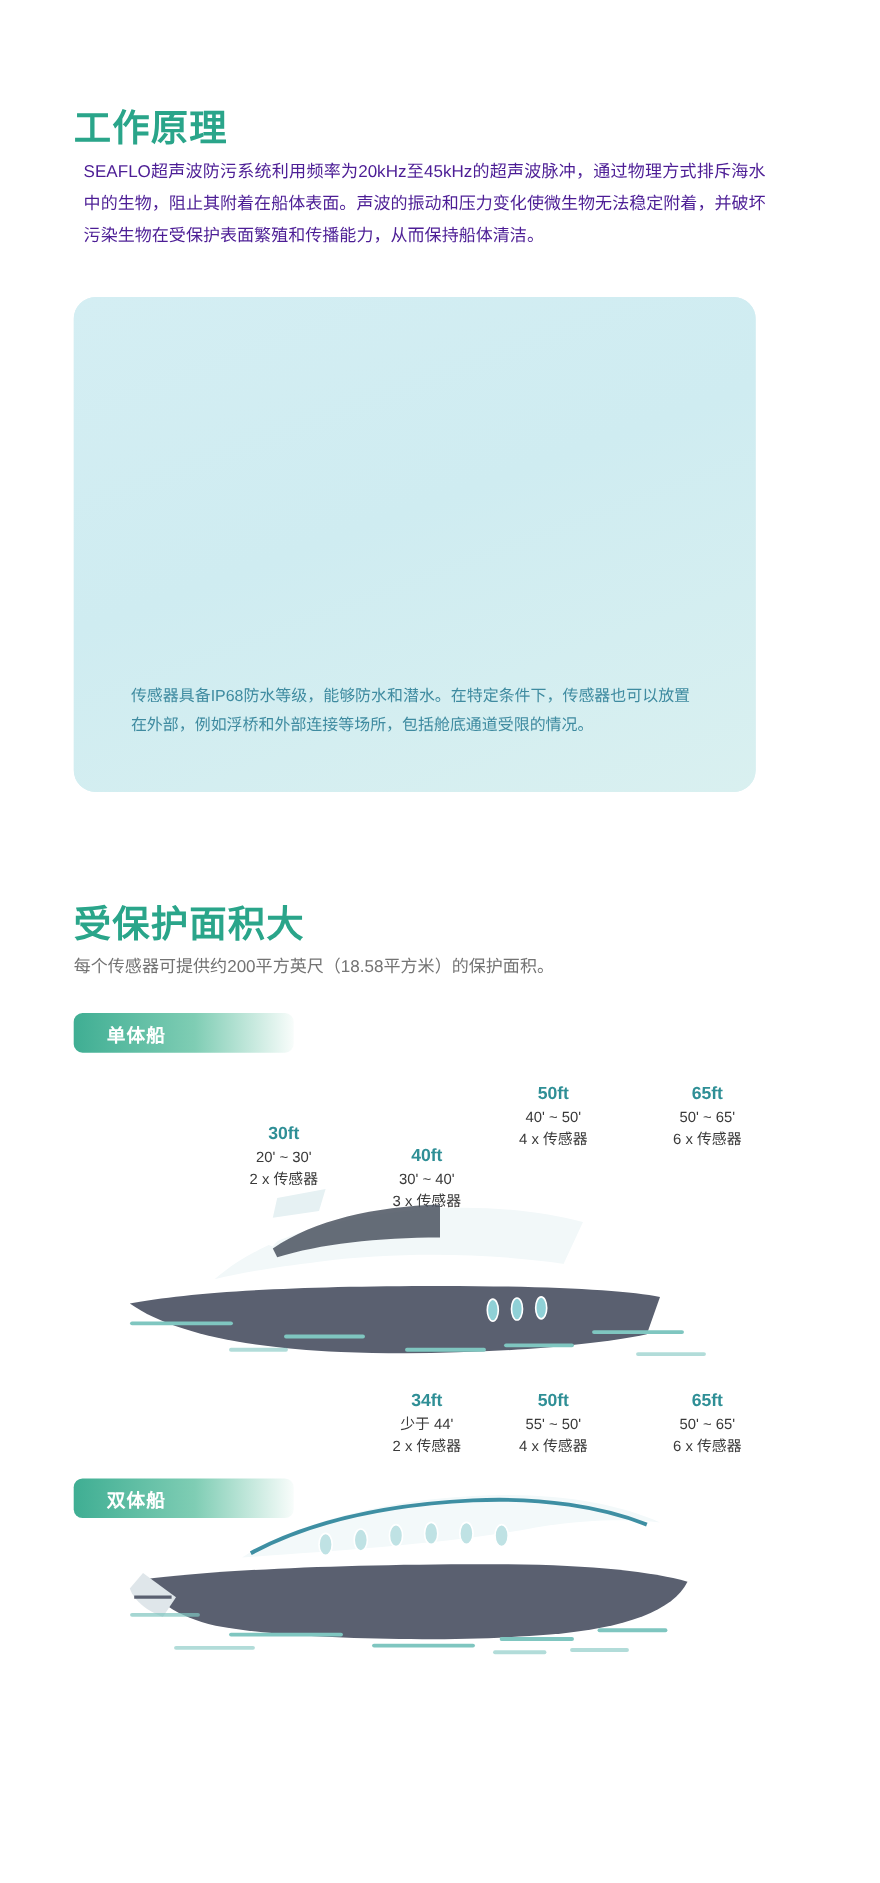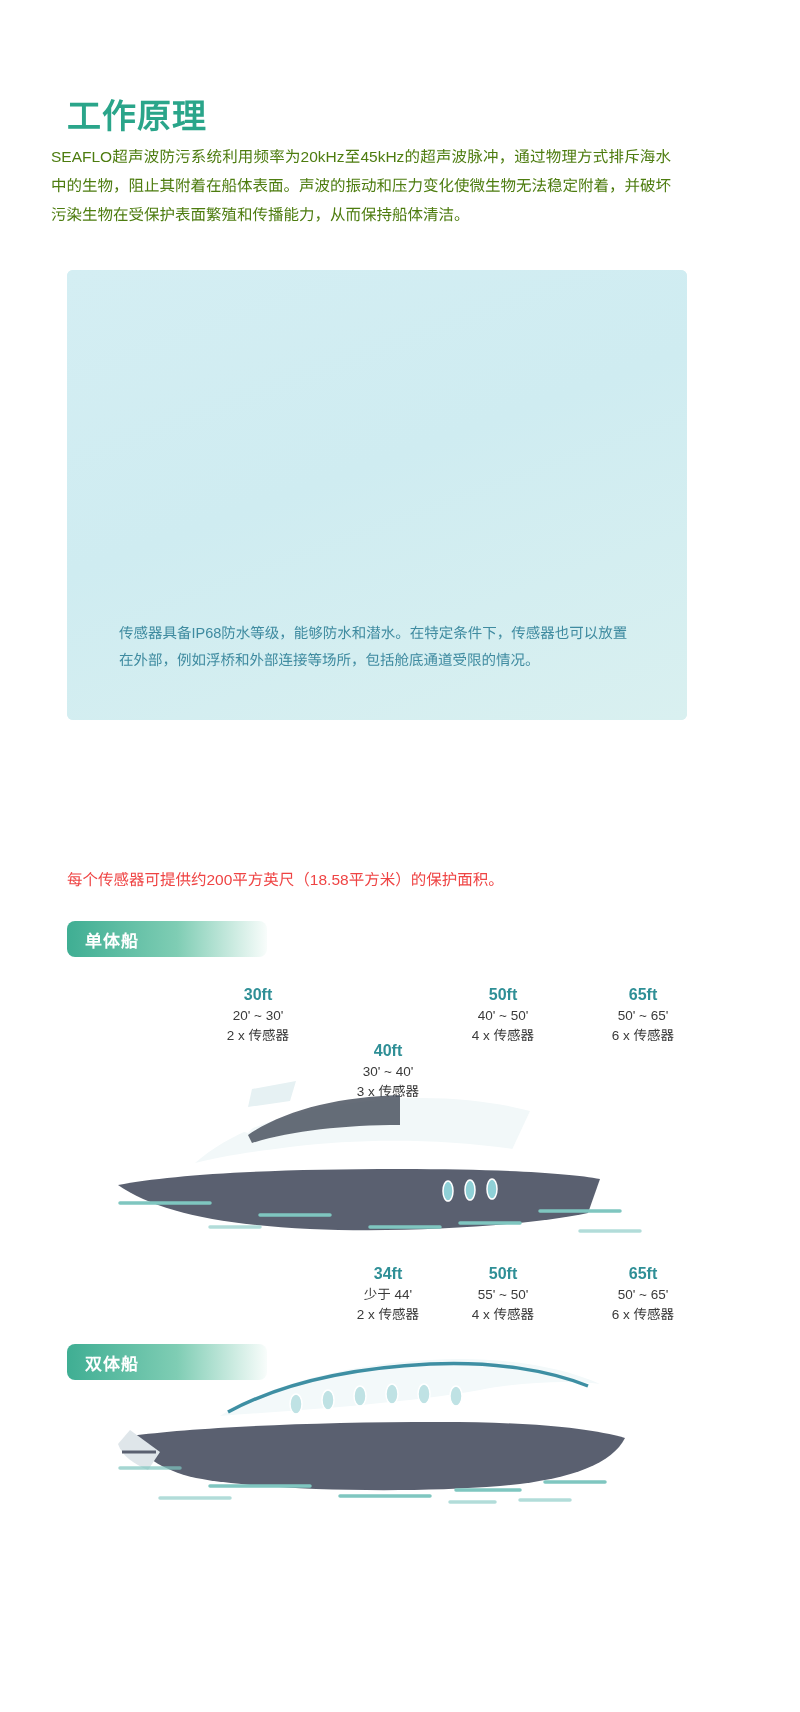--- a/index.html
+++ b/index.html
@@ -30,47 +30,47 @@
     font-size: 34px;
     font-weight: bold;
     color: #2aa58a;
     letter-spacing: 1px;
   }
   #title-1 { left: 67px; top: 66px; }
   #title-2 { left: 67px; top: 790px; }
 
   .body-text {
     position: absolute;
-    left: 51px;
+    left: 76px;
     width: 620px;
     font-size: 15.5px;
     line-height: 29px;
-    color: #4d7c0f;
+    color: #4c1d95;
     text-align: justify;
   }
   #para-1 { top: 126px; }
 
   .sub-text {
     position: absolute;
     left: 67px;
     top: 850px;
     font-size: 15.5px;
     line-height: 28px;
-    color: #ef4444;
+    color: #737373;
   }
 
   
   .illus-card {
     position: absolute;
     left: 67px;
     top: 270px;
     width: 620px;
     height: 450px;
     background: #d6eef2;
-    border-radius: 6px;
+    border-radius: 20px;
     overflow: hidden;
   }
   .illus-card .grad {
     position: absolute;
     inset: 0;
     background: linear-gradient(160deg, #d4eef3 0%, #cfecf1 45%, #d9f0f0 100%);
   }
   .note-text {
     position: absolute;
     left: 52px;
@@ -82,21 +82,21 @@
   }
 
   
   .chip {
     position: absolute;
     height: 36px;
     border-radius: 8px;
     background: linear-gradient(90deg, #3fae93 0%, #7fcdb4 55%, rgba(210,238,228,0.15) 100%);
     display: flex;
     align-items: center;
-    padding-left: 18px;
+    padding-left: 30px;
     box-sizing: border-box;
     color: #fff;
     font-size: 17px;
     font-weight: bold;
     letter-spacing: 1px;
   }
   #chip-mono { left: 67px; top: 921px; width: 200px; }
   #chip-cat  { left: 67px; top: 1344px; width: 200px; }
 
   
@@ -252,28 +252,29 @@
         <ellipse cx="230" cy="300" rx="3" ry="1.6"></ellipse>
           <ellipse cx="350" cy="312" rx="3" ry="1.6"></ellipse>
         <ellipse cx="430" cy="318" rx="3" ry="1.6"></ellipse>
           <ellipse cx="500" cy="306" rx="3" ry="1.6"></ellipse>
       </g>
     </svg>
 
     <p class="note-text">传感器具备IP68防水等级，能够防水和潜水。在特定条件下，传感器也可以放置在外部，例如浮桥和外部连接等场所，包括舱底通道受限的情况。</p>
   </div>
 
+  <h1 class="section-title" id="title-2">受保护面积大</h1>
 
   <p class="sub-text">每个传感器可提供约200平方英尺（18.58平方米）的保护面积。</p>
 
   <div class="chip" id="chip-mono">
     <span>单体船</span>
   </div>
 
-  <div class="size-col" style="left:198px; top:984px;">
+  <div class="size-col" style="left:198px; top:1020px;">
     <div class="ft">30ft</div>
     <div class="rng">20' ~ 30'</div>
     <div class="cnt">2 x 传感器</div>
   </div>
   <div class="size-col" style="left:328px; top:1040px;">
     <div class="ft">40ft</div>
     <div class="rng">30' ~ 40'</div>
     <div class="cnt">3 x 传感器</div>
   </div>
   <div class="size-col" style="left:443px; top:984px;">

